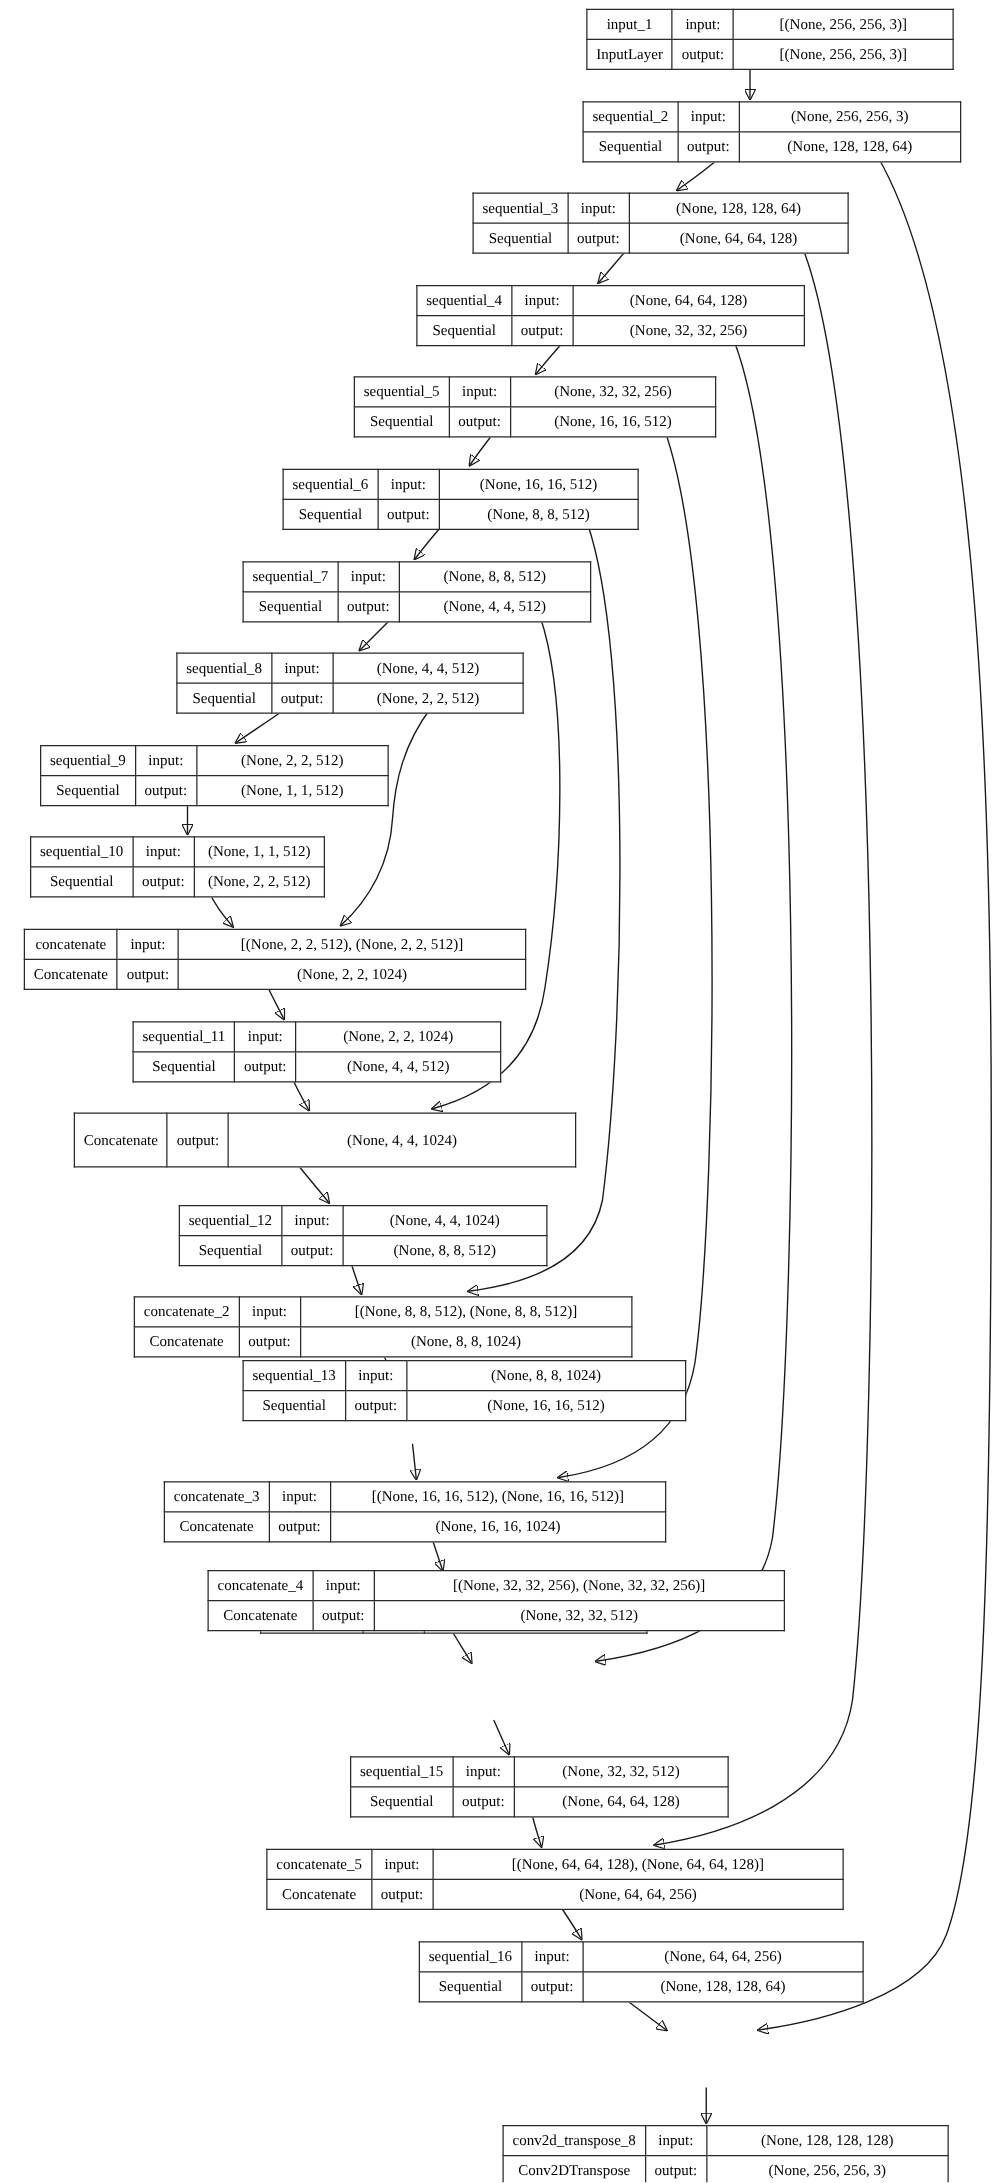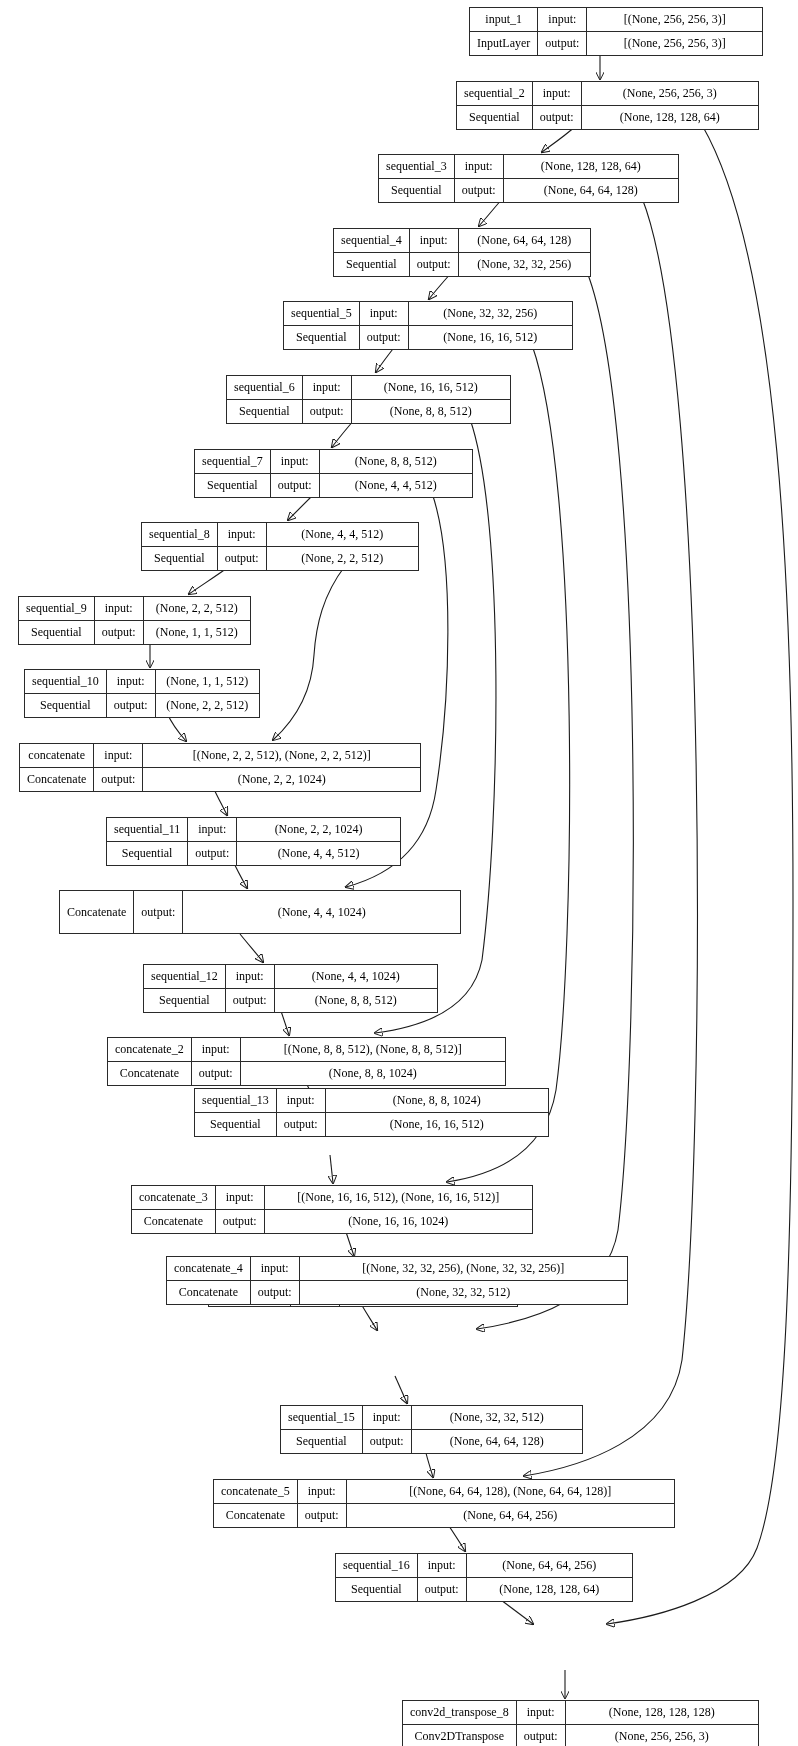--- a/index.html
+++ b/index.html
@@ -66,21 +66,21 @@
  </tr>
           <tr>
   <td class="nm">InputLayer</td>
   <td class="lb">output:</td>
   <td class="vl">[(None, 256, 256, 3)]</td>
  </tr>
         </tbody>
       </table>
 </div>
 
-<div class="node" style="left:440px;top:81px;width:303px">
+<div class="node" style="left:450px;top:81px;width:303px">
  <table>
         <tbody>
           <tr>
   <td class="nm">sequential_2</td>
   <td class="lb">input:</td>
   <td class="vl">(None, 256, 256, 3)</td>
  </tr>
           <tr>
   <td class="nm">Sequential</td>
   <td class="lb">output:</td>
@@ -100,21 +100,21 @@
  </tr>
           <tr>
   <td class="nm">Sequential</td>
   <td class="lb">output:</td>
   <td class="vl">(None, 64, 64, 128)</td>
  </tr>
         </tbody>
       </table>
 </div>
 
-<div class="node" style="left:317px;top:228px;width:258px">
+<div class="node" style="left:317px;top:228px;width:311px">
  <table>
         <tbody>
           <tr>
   <td class="nm">sequential_4</td>
   <td class="lb">input:</td>
   <td class="vl">(None, 64, 64, 128)</td>
  </tr>
           <tr>
   <td class="nm">Sequential</td>
   <td class="lb">output:</td>
@@ -185,21 +185,21 @@
  </tr>
           <tr>
   <td class="nm">Sequential</td>
   <td class="lb">output:</td>
   <td class="vl">(None, 2, 2, 512)</td>
  </tr>
         </tbody>
       </table>
 </div>
 
-<div class="node" style="left:2px;top:596px;width:233px">
+<div class="node" style="left:16px;top:596px;width:279px">
  <table>
         <tbody>
           <tr>
   <td class="nm">sequential_9</td>
   <td class="lb">input:</td>
   <td class="vl">(None, 2, 2, 512)</td>
  </tr>
           <tr>
   <td class="nm">Sequential</td>
   <td class="lb">output:</td>
@@ -401,21 +401,21 @@
  </tr>
           <tr>
   <td class="nm">Concatenate</td>
   <td class="lb">output:</td>
   <td class="vl">(None, 64, 64, 256)</td>
  </tr>
         </tbody>
       </table>
 </div>
 
-<div class="node" style="left:319px;top:1553px;width:298px">
+<div class="node" style="left:319px;top:1553px;width:356px">
  <table>
         <tbody>
           <tr>
   <td class="nm">sequential_16</td>
   <td class="lb">input:</td>
   <td class="vl">(None, 64, 64, 256)</td>
  </tr>
           <tr>
   <td class="nm">Sequential</td>
   <td class="lb">output:</td>

